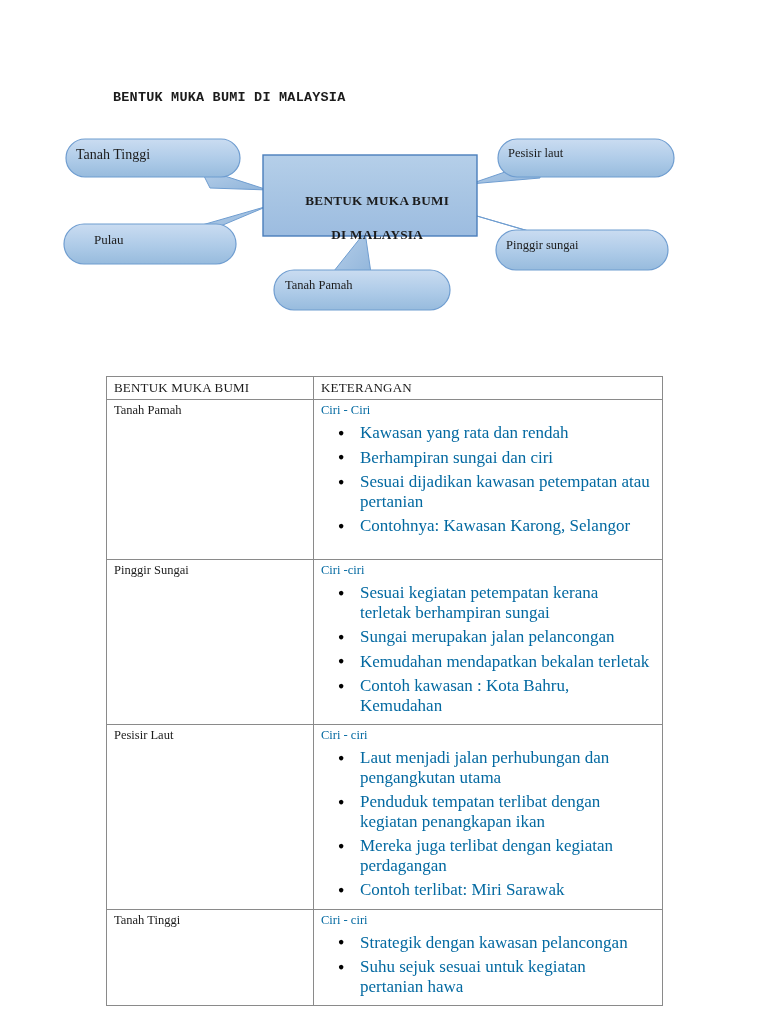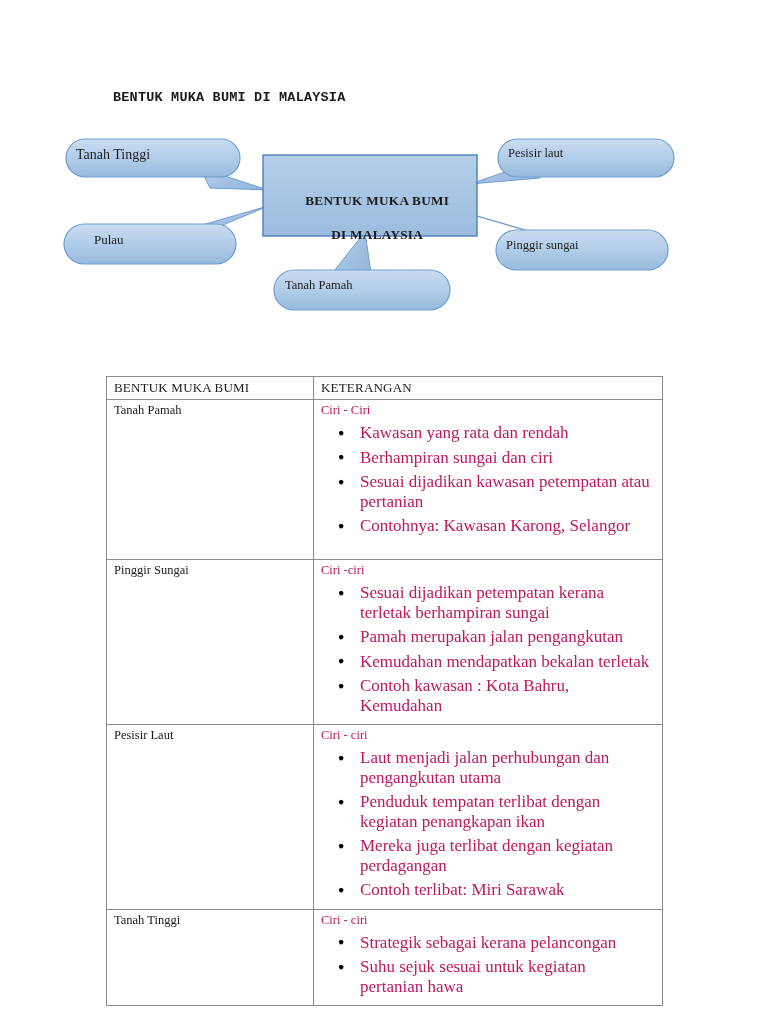--- a/index.html
+++ b/index.html
@@ -95,21 +95,21 @@
     padding-bottom: 3px;
     color: #1b1b1b;
   }
   .cat-cell {
     font-size: 12.5px;
     color: #1b1b1b;
     padding-top: 5px;
   }
   .desc-cell {
     font-size: 12.5px;
-    color: #be185d;
+    color: #0369a1;
     padding-top: 5px;
   }
   .ciri-heading {
     margin: 0 0 1px 0;
     font-size: 12.5px;
   }
   ul.ciri-list {
     margin: 0;
     padding: 0 0 0 34px;
     list-style: none;
@@ -213,22 +213,22 @@
             <li>Sesuai dijadikan kawasan petempatan atau pertanian</li>
             <li>Contohnya: Kawasan Karong, Selangor</li>
           </ul>
         </td>
       </tr>
       <tr class="row-pad-2">
         <td class="cat-cell">Pinggir Sungai</td>
         <td class="desc-cell">
           <div class="ciri-heading">Ciri -ciri</div>
           <ul class="ciri-list">
-            <li>Sesuai dijadikan petempatan kerana terletak berhampiran sungai</li>
-            <li>Pamah merupakan jalan pengangkutan</li>
+            <li>Sesuai kegiatan petempatan kerana terletak berhampiran sungai</li>
+            <li>Sungai merupakan jalan pelancongan</li>
             <li>Kemudahan mendapatkan bekalan terletak</li>
             <li>Contoh kawasan : Kota Bahru, Kemudahan</li>
           </ul>
         </td>
       </tr>
       <tr class="row-pad-3">
         <td class="cat-cell">Pesisir Laut</td>
         <td class="desc-cell">
           <div class="ciri-heading">Ciri - ciri</div>
           <ul class="ciri-list">
@@ -237,19 +237,19 @@
             <li>Mereka juga terlibat dengan kegiatan perdagangan</li>
             <li>Contoh terlibat: Miri Sarawak</li>
           </ul>
         </td>
       </tr>
       <tr class="row-pad-4">
         <td class="cat-cell">Tanah Tinggi</td>
         <td class="desc-cell">
           <div class="ciri-heading">Ciri - ciri</div>
           <ul class="ciri-list">
-            <li>Strategik sebagai kerana pelancongan</li>
+            <li>Strategik dengan kawasan pelancongan</li>
             <li>Suhu sejuk sesuai untuk kegiatan pertanian hawa</li>
           </ul>
         </td>
       </tr>
     </tbody>
 </table>
 
 </body></html>

